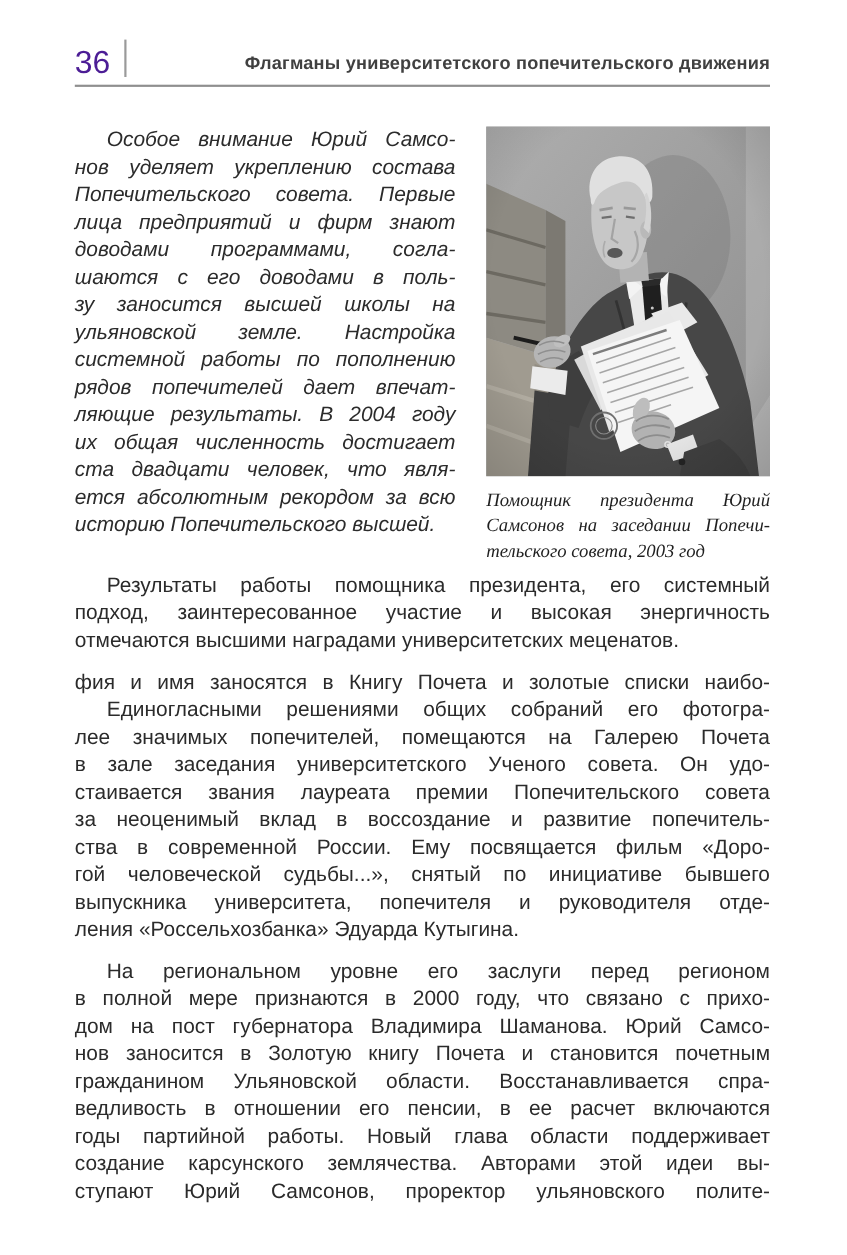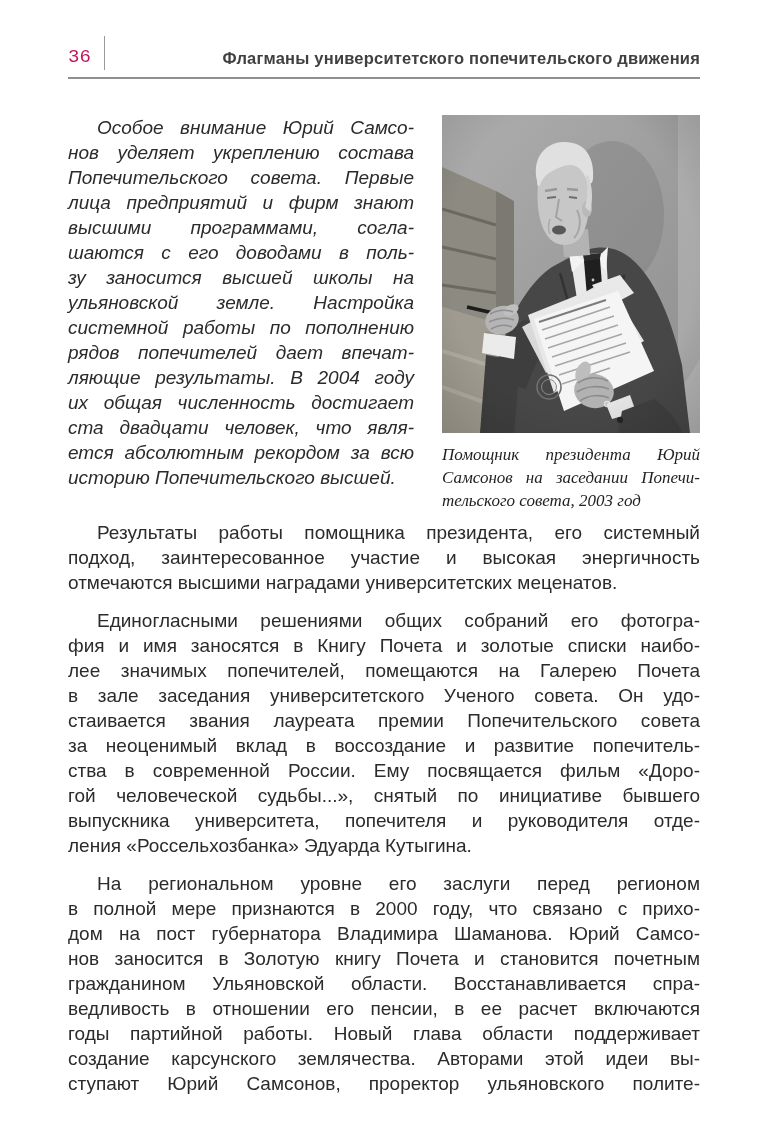--- a/index.html
+++ b/index.html
@@ -16,23 +16,22 @@
     padding:0 70px 0 68px;
     background:#fff;
   }
   
   .header {
     display:flex; align-items:flex-end;
     padding-top:36px; padding-bottom:7px;
     border-bottom:2px solid #8f8f8f;
   }
   .pagenum {
-    font-size:19px; line-height:26px; color:#be185d;
+    font-size:29px; line-height:26px; color:#4c1d95;
     padding-right:13px;
-    font-family:Liberation Mono, monospace;
   }
   .vdiv {
     width:1.5px; background:#9a9a9a;
     align-self:flex-end; height:34px;
   }
   .running {
     flex:1; text-align:right;
     font-size:16.5px; font-weight:bold; letter-spacing:0.2px;
     color:#404040; line-height:22px; padding-bottom:1px;
   }
@@ -76,21 +75,21 @@
     <span class="vdiv"></span>
     <span class="running">Флагманы университетского попечительского движения</span>
   </div>
 
   <div class="intro">
     <div class="intro-col">
       <div class="line first">Особое внимание Юрий Самсо-</div>
       <div class="line">нов уделяет укреплению состава</div>
       <div class="line">Попечительского совета. Первые</div>
       <div class="line">лица предприятий и фирм знают</div>
-      <div class="line">высшими программами, согла-</div>
+      <div class="line">доводами программами, согла-</div>
       <div class="line">шаются с его доводами в поль-</div>
       <div class="line">зу заносится высшей школы на</div>
       <div class="line">ульяновской земле. Настройка</div>
       <div class="line">системной работы по пополнению</div>
       <div class="line">рядов попечителей дает впечат-</div>
       <div class="line">ляющие результаты. В 2004 году</div>
       <div class="line">их общая численность достигает</div>
       <div class="line">ста двадцати человек, что явля-</div>
       <div class="line">ется абсолютным рекордом за всю</div>
       <div class="line last">историю Попечительского высшей.</div>
@@ -213,22 +212,22 @@
     </div>
   </div>
 
   <div class="para para-first">
     <div class="line first">Результаты работы помощника президента, его системный</div>
     <div class="line">подход, заинтересованное участие и высокая энергичность</div>
     <div class="line last">отмечаются высшими наградами университетских меценатов.</div>
   </div>
 
   <div class="para">
+    <div class="line">фия и имя заносятся в Книгу Почета и золотые списки наибо-</div>
     <div class="line first">Единогласными решениями общих собраний его фотогра-</div>
-    <div class="line">фия и имя заносятся в Книгу Почета и золотые списки наибо-</div>
     <div class="line">лее значимых попечителей, помещаются на Галерею Почета</div>
     <div class="line">в зале заседания университетского Ученого совета. Он удо-</div>
     <div class="line">стаивается звания лауреата премии Попечительского совета</div>
     <div class="line">за неоценимый вклад в воссоздание и развитие попечитель-</div>
     <div class="line">ства в современной России. Ему посвящается фильм «Доро-</div>
     <div class="line">гой человеческой судьбы...», снятый по инициативе бывшего</div>
     <div class="line">выпускника университета, попечителя и руководителя отде-</div>
     <div class="line last">ления «Россельхозбанка» Эдуарда Кутыгина.</div>
   </div>
 

